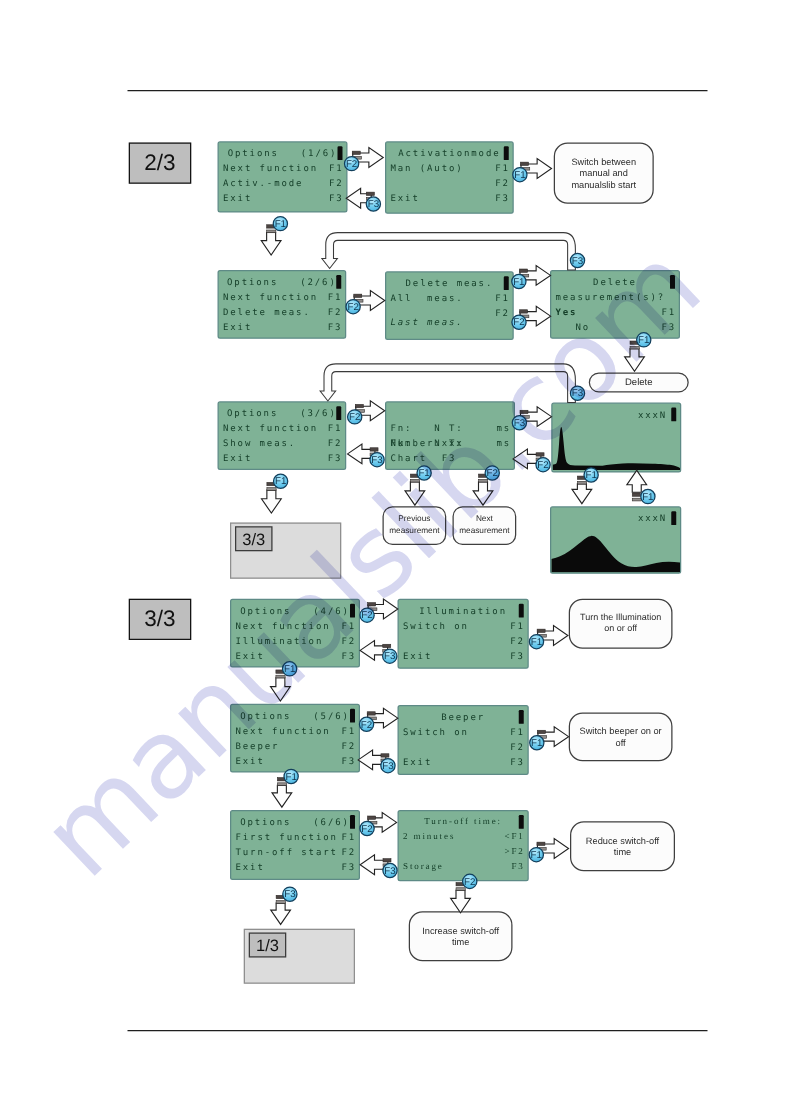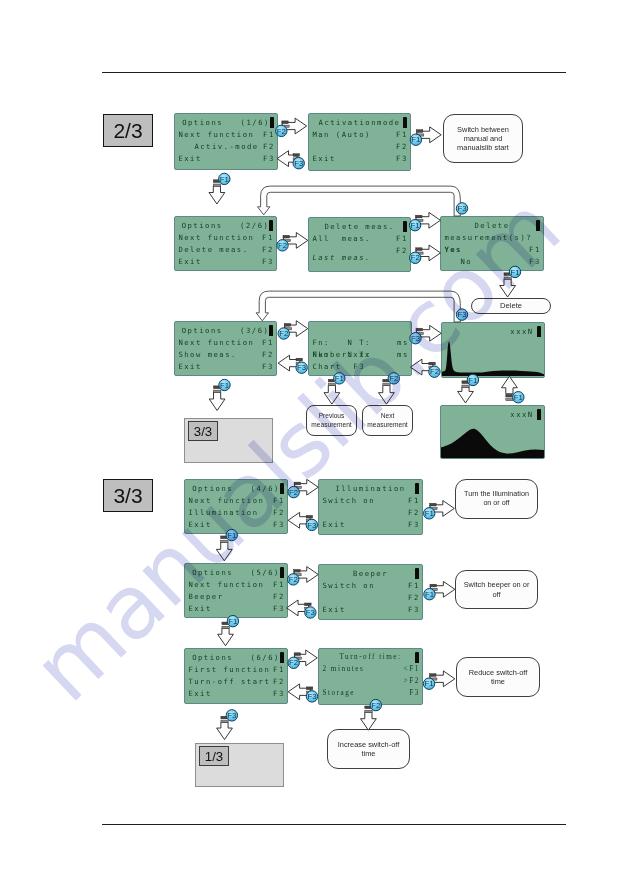--- a/index.html
+++ b/index.html
@@ -1,21 +1,21 @@
 <!DOCTYPE html>
 <html><head>
 <meta charset="utf-8">
 <style>
 html,body{margin:0;padding:0;background:#ffffff;}
 body{width:629px;height:893px;font-family:"Liberation Sans",sans-serif;position:relative;overflow:hidden;}
 #page{position:absolute;left:0;top:0;width:629px;height:893px;background:#ffffff;}
 .rule{position:absolute;height:1px;background:#1f1f1f;}
 .secbox{position:absolute;background:#bebebe;border:1px solid #141414;
   display:flex;align-items:center;justify-content:center;color:#111111;
-  font-size:21px;}
+  font-size:18px;}
 .greyblank{position:absolute;background:#dcdcdc;border:1px solid #8f8f8f;}
 .pagebox{position:absolute;background:#bebebe;border:1px solid #3c3c3c;
   display:flex;align-items:center;justify-content:center;color:#111111;font-size:13.2px;}
 .lcd{position:absolute;background:#7fb296;border:1px solid #5e8a86;border-radius:2px;
   font-family:"DejaVu Sans Mono",monospace;color:#16402a;overflow:hidden;}
 .lcdrow{position:absolute;white-space:pre;font-size:7.2px;letter-spacing:1.52px;line-height:9px;}
 .lcdrow.l{left:3.4px;}
 .lcdrow.r{right:2.2px;}
 .lcdrow.c{left:0;right:0;text-align:center;}
 .batt{position:absolute;background:#0c0c0c;width:4.2px;height:10.8px;right:2.7px;border-radius:1px 1px 0.5px 0.5px;}
@@ -37,21 +37,21 @@
     </svg>
   <div id="content">
       <div class="rule" style="left:102px;top:72px;width:464px;"></div>
       <div class="rule" style="left:102px;top:824px;width:464px;"></div>
       <div class="secbox" style="left:103px;top:114px;width:48px;height:31px;">2/3</div>
       <div class="secbox" style="left:103px;top:479px;width:48px;height:31px;">3/3</div>
       <div class="lcd" style="left:174px;top:113px;width:102px;height:55px;">
         <div class="lcdrow c" style="top:4.1px;">Options   (1/6)</div>
         <div class="lcdrow l" style="top:16.2px;">Next function</div>
         <div class="lcdrow r" style="top:16.2px;">F1</div>
-        <div class="lcdrow l" style="top:28.3px;margin-left:16px;">Activ.-mode</div>
+        <div class="lcdrow l" style="top:28.3px;">Activ.-mode</div>
         <div class="lcdrow r" style="top:28.3px;">F2</div>
         <div class="lcdrow l" style="top:40.4px;">Exit</div>
         <div class="lcdrow r" style="top:40.4px;">F3</div>
         <div class="batt" style="top:3.4px;"></div>
       </div>
       <div class="lcd" style="left:308px;top:113px;width:101px;height:56px;">
         <div class="lcdrow c" style="top:4.1px;">Activationmode</div>
         <div class="lcdrow l" style="top:16.2px;">Man (Auto)</div>
         <div class="lcdrow r" style="top:16.2px;">F1</div>
         <div class="lcdrow l" style="top:28.3px;"></div>

